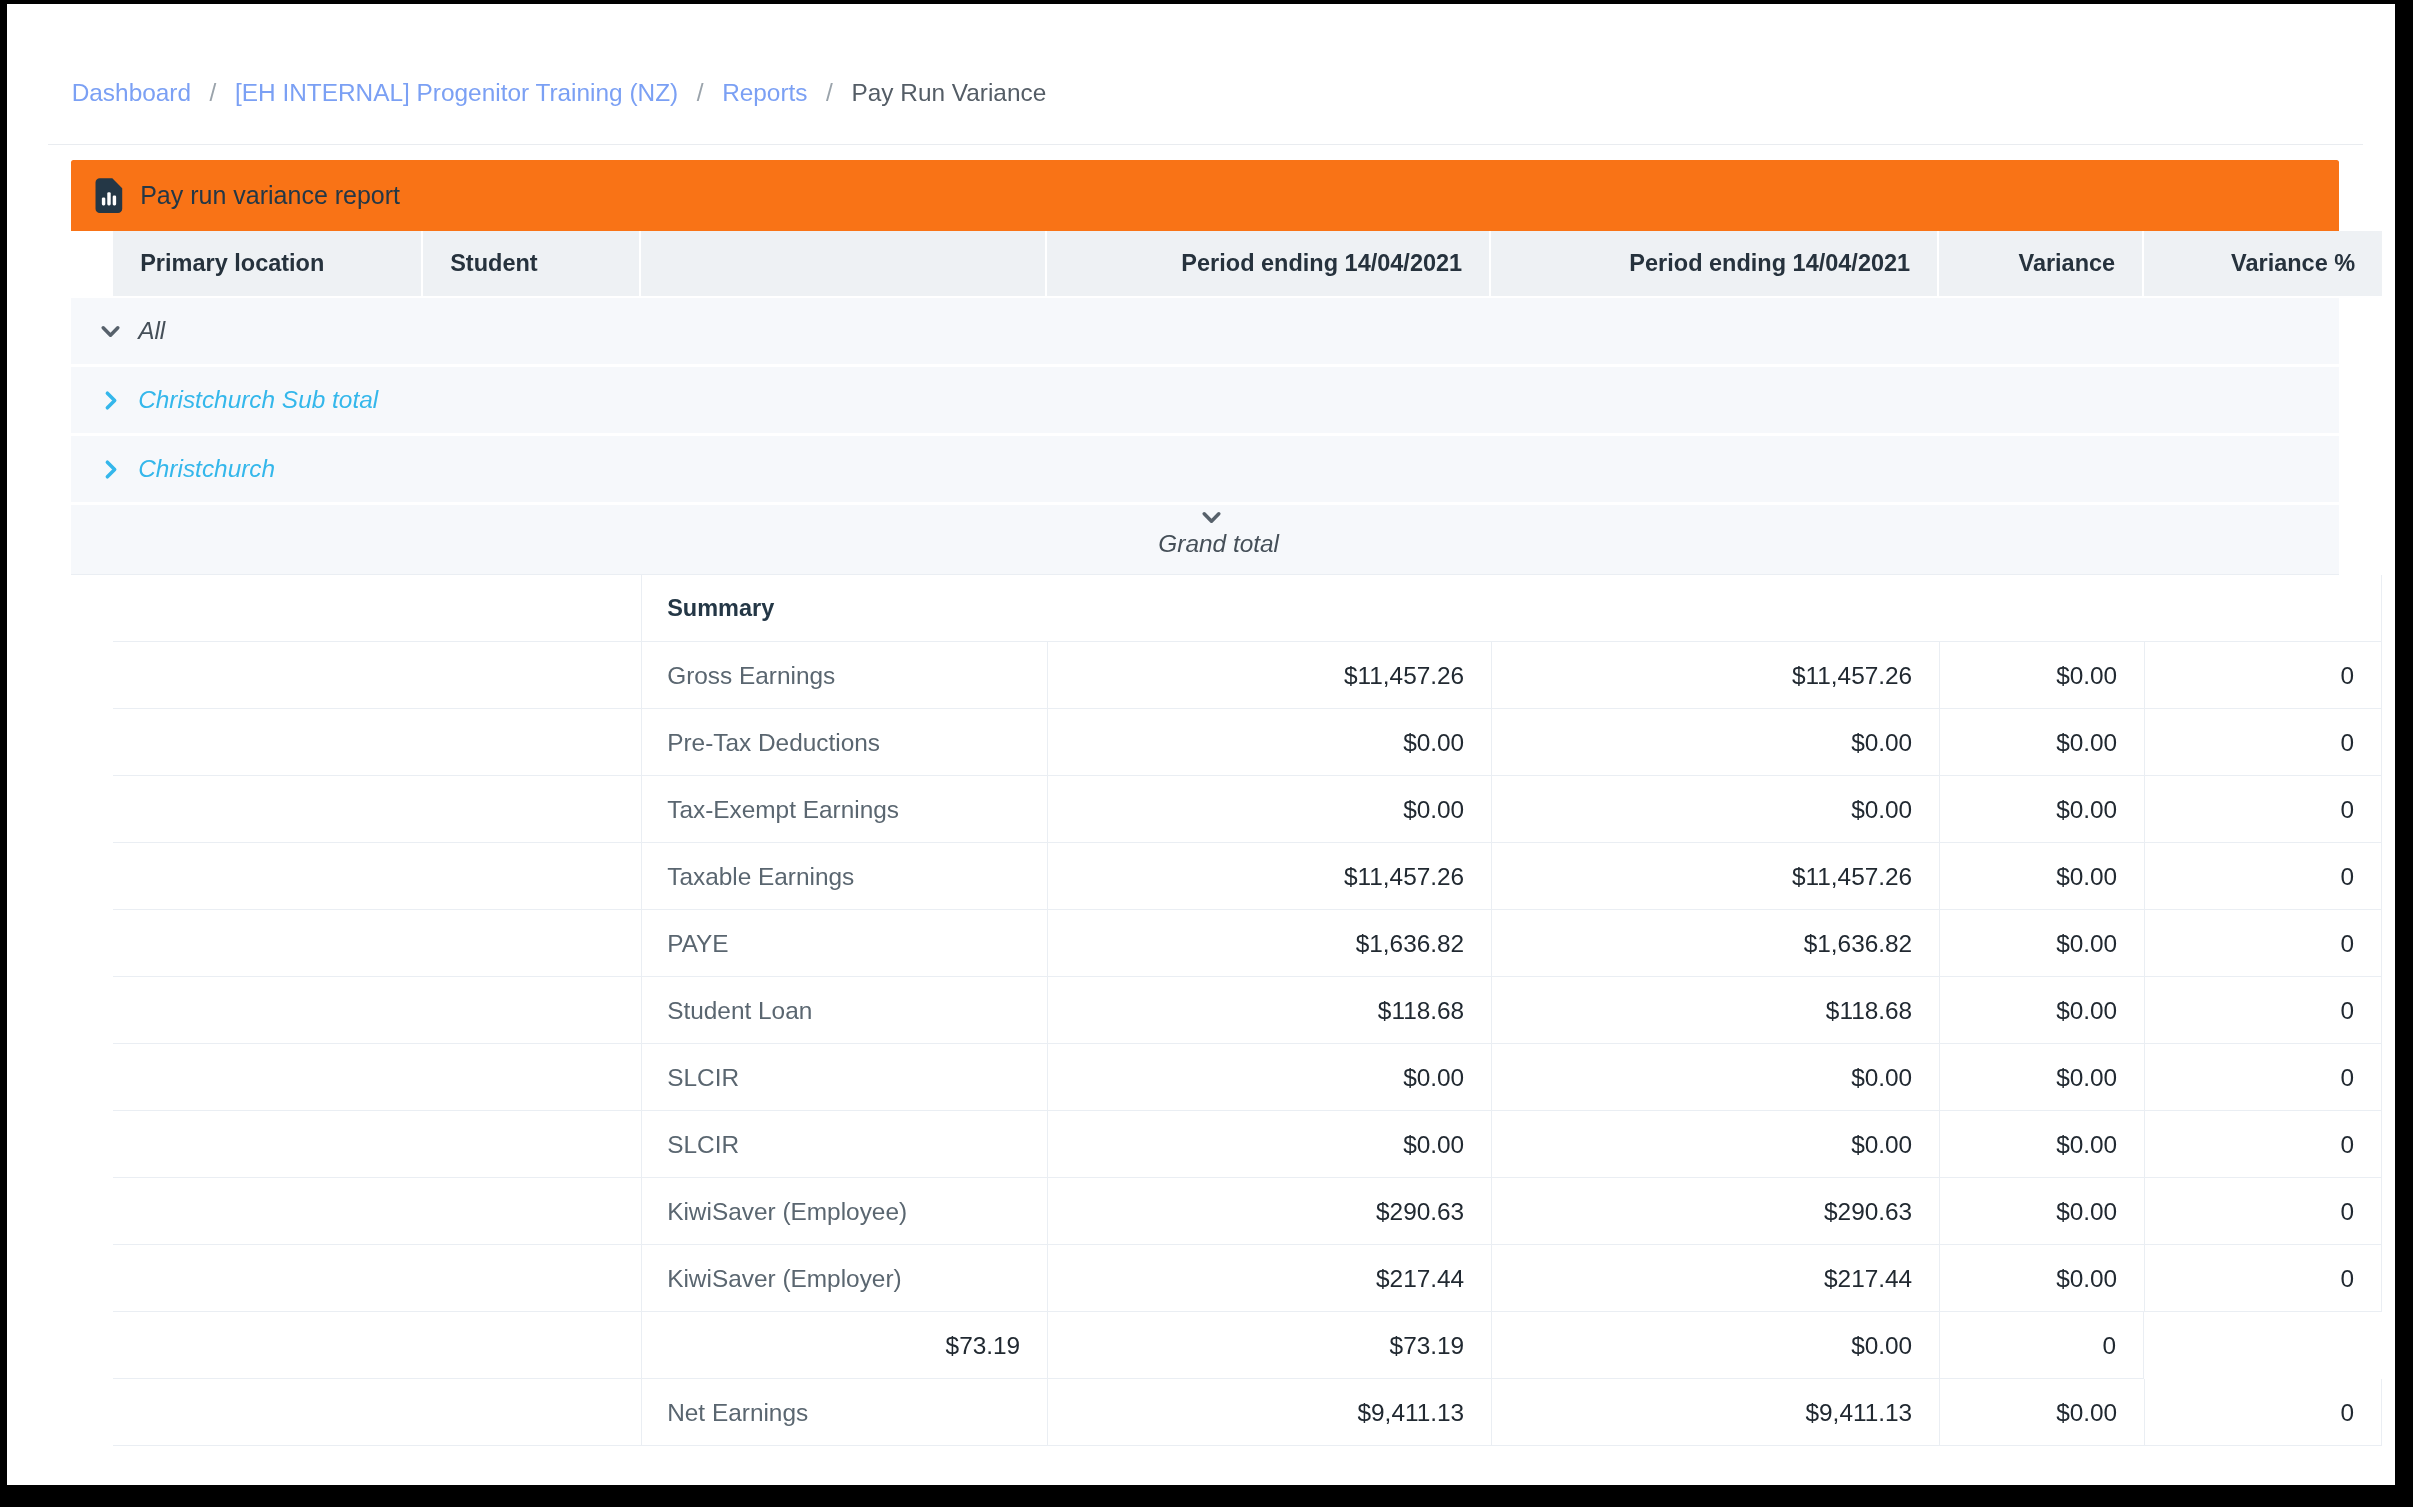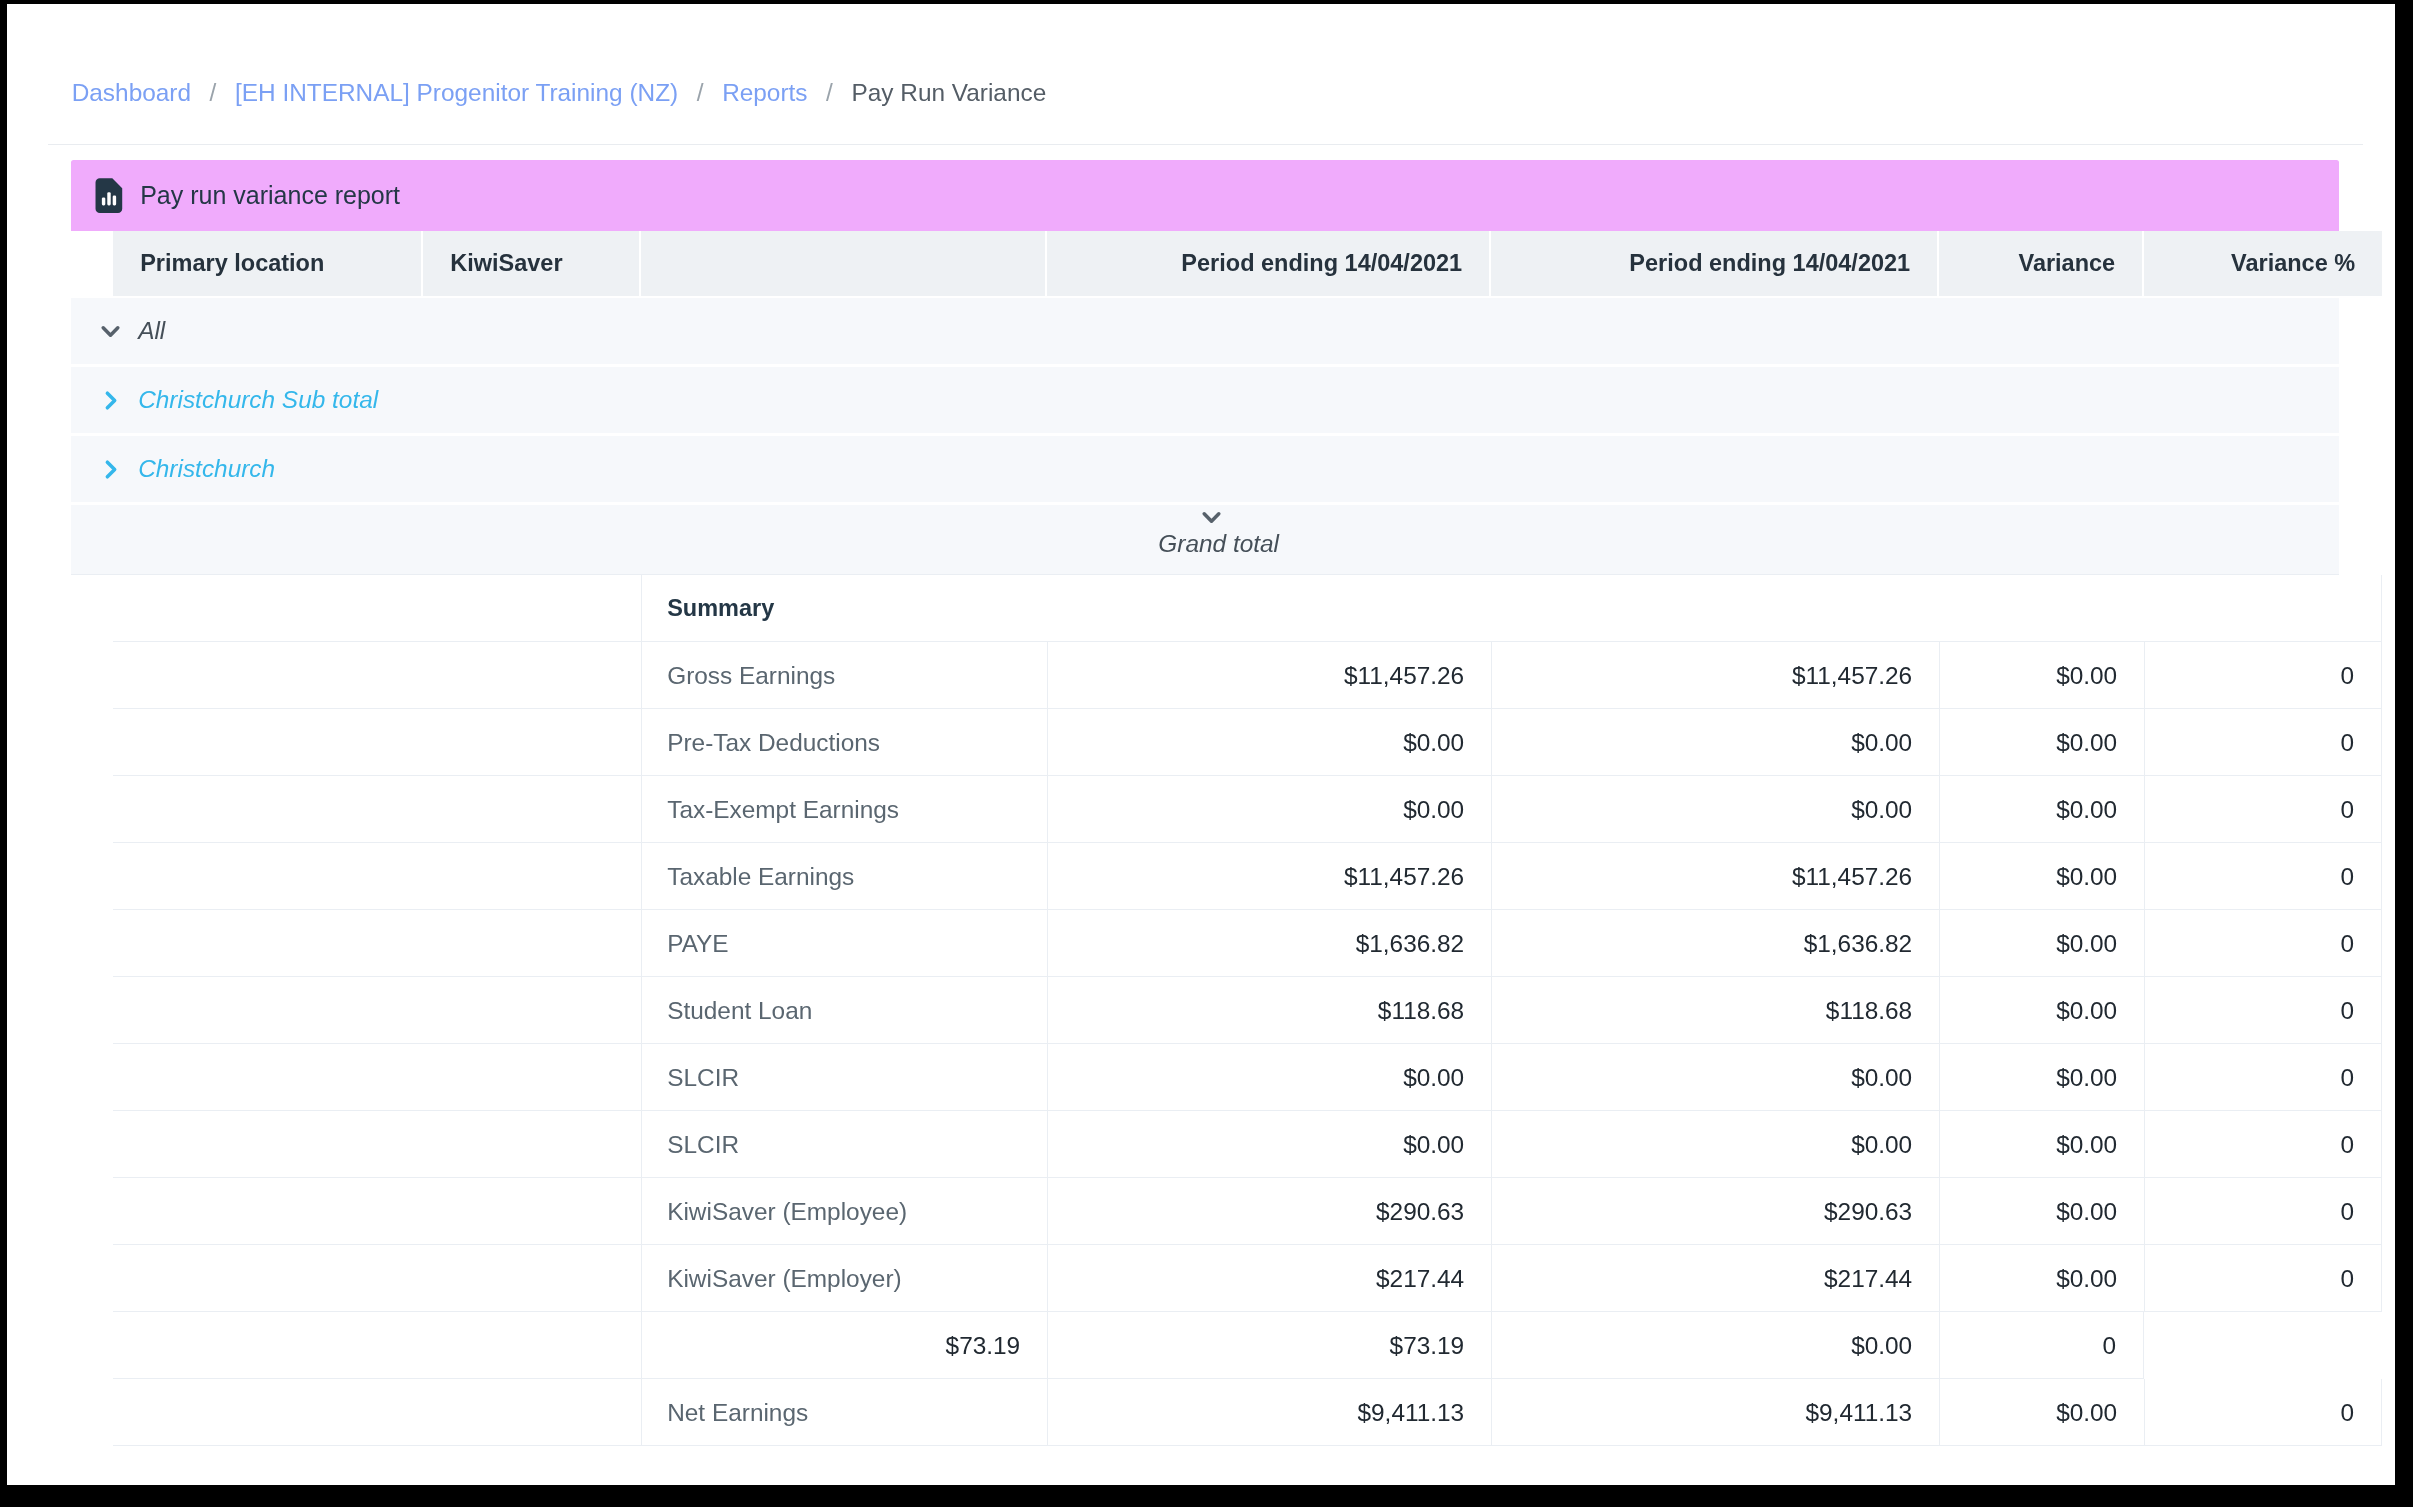--- a/index.html
+++ b/index.html
@@ -38,21 +38,21 @@
     color:#545d66;
   }
   
   .card{
     margin:37px 32px 0 41px;
     border-top:1.7px solid #e9ecf0;
     padding:15px 23.5px 0 23.5px;
   }
   .report-bar{
     height:71px;
-    background:#f0abfc;
+    background:#f97316;
     border-radius:2.5px 2.5px 0 0;
     display:flex;
     align-items:center;
     padding-left:22px;
     box-sizing:border-box;
   }
   .report-bar .ic{
     display:inline-flex;
     margin-right:15px;
   }
@@ -157,21 +157,21 @@
           <rect x="14.8" y="14" width="2.6" height="7.5" rx="1" fill="#ffffff"></rect>
         </svg>
       </span>
       <span class="ttl">Pay run variance report</span>
     </div>
 
     <div class="tbl">
 
       <div class="row thead">
         <div class="al">Primary location</div>
-        <div class="al">KiwiSaver</div>
+        <div class="al">Student</div>
         <div class="al"></div>
         <div class="ar">Period ending 14/04/2021</div>
         <div class="ar">Period ending 14/04/2021</div>
         <div class="ar">Variance</div>
         <div class="ar">Variance %</div>
       </div>
 
       <div class="group-row">
         <span class="chev">
           <svg width="25" height="25" viewBox="0 0 24 24">

